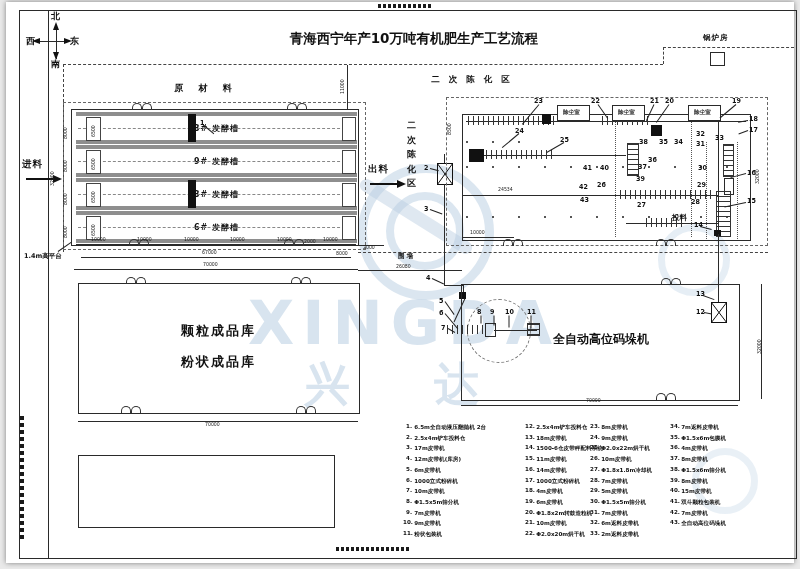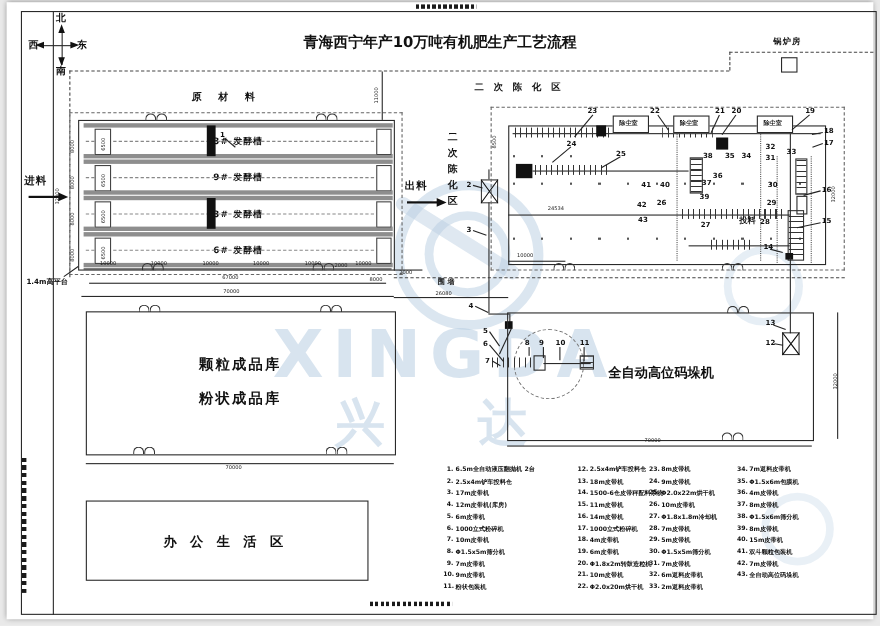--- a/index.html
+++ b/index.html
@@ -65,21 +65,21 @@
   <div class="L" style="left:32px;top:39px;width:28px"></div>
   <div class="ah" style="left:47px;top:20px;border-left:3px solid transparent;border-right:3px solid transparent;border-bottom:8px solid #111"></div>
   <div class="ah" style="left:47px;top:50px;border-left:3px solid transparent;border-right:3px solid transparent;border-top:8px solid #111"></div>
   <div class="ah" style="left:26px;top:36px;border-top:3px solid transparent;border-bottom:3px solid transparent;border-right:8px solid #111"></div>
   <div class="ah" style="left:58px;top:36px;border-top:3px solid transparent;border-bottom:3px solid transparent;border-left:8px solid #111"></div>
   <div class="lbl" style="left:45px;top:8px;font-size:9px">北</div>
   <div class="lbl" style="left:45px;top:56px;font-size:9px">南</div>
   <div class="lbl" style="left:20px;top:33px;font-size:9px">西</div>
   <div class="lbl" style="left:64px;top:33px;font-size:9px">东</div>
 
-  <div class="lbl" style="left:270px;top:28px;width:262px;text-align:left;font-size:13.5px">青海西宁年产10万吨有机肥生产工艺流程</div>
+  <div class="lbl" style="left:270px;top:28px;width:262px;text-align:right;font-size:13.5px">青海西宁年产10万吨有机肥生产工艺流程</div>
   <div class="lbl" style="left:697px;top:31px;font-size:7.5px;letter-spacing:1px">锅炉房</div>
   <div class="R" style="left:704px;top:50px;width:13px;height:12px"></div>
   <div class="lbl" style="left:158px;top:80px;width:84px;text-align:center;font-size:9px;letter-spacing:6px">原 材 料</div>
   <div class="lbl" style="left:423px;top:72px;width:86px;text-align:center;font-size:8.5px;letter-spacing:3px">二 次 陈 化 区</div>
 
   <div class="DH" style="left:57px;top:62px;width:600px"></div>
   <div class="DV" style="left:657px;top:45px;height:17px"></div>
   <div class="DH" style="left:657px;top:45px;width:131px"></div>
   <div class="DV" style="left:57px;top:62px;height:188px"></div>
   <div class="DH" style="left:352px;top:250px;width:410px"></div>
@@ -150,40 +150,39 @@
   <div class="L" style="left:478px;top:153px;width:142px"></div>
   <div class="tick" style="left:480px;top:148px;width:68px"></div>
   <div class="rung" style="left:621px;top:141px;width:10px;height:31px"></div>
   <div class="rung" style="left:717px;top:142px;width:9px;height:31px"></div>
   <div class="R" style="left:718px;top:176px;width:8px;height:15px"></div>
   <div class="bins" style="left:710px;top:189px;width:13px;height:44px"></div>
   <div class="L" style="left:456px;top:193px;width:256px"></div>
   <div class="tick" style="left:614px;top:188px;width:92px"></div>
   <div class="L" style="left:620px;top:221px;width:92px"></div>
   <div class="tick" style="left:640px;top:216px;width:40px"></div>
-  <div class="lbl" style="left:666px;top:194px;font-size:7.5px">投料</div>
+  <div class="lbl" style="left:666px;top:211px;font-size:7.5px">投料</div>
   <div class="L" style="left:456px;top:235px;width:52px"></div>
   <div class="V" style="left:712px;top:119px;height:110px"></div>
   <div class="K" style="left:708px;top:228px;width:7px;height:6px"></div>
   <div class="V" style="left:712px;top:232px;height:69px"></div>
   <svg width="16" height="21" style="left:705px;top:300px">
         <rect x="0.5" y="0.5" width="15" height="20" fill="none" stroke="#111"></rect>
         <path d="M0 0L16 21M16 0L0 21" stroke="#111" fill="none"></path>
       </svg>
 
   <div class="R" style="left:72px;top:281px;width:280px;height:129px"></div>
   <div class="lbl" style="left:150px;top:351px;width:125px;text-align:center;font-size:13px;letter-spacing:2px">粉状成品库</div>
   <div class="lbl" style="left:150px;top:320px;width:125px;text-align:center;font-size:13px;letter-spacing:2px">颗粒成品库</div>
   <div class="L" style="left:72px;top:419px;width:280px"></div>
   <div class="R" style="left:455px;top:282px;width:277px;height:115px"></div>
   <div class="lbl" style="left:545px;top:329px;width:100px;text-align:center;font-size:12px">全自动高位码垛机</div>
   <div class="L" style="left:455px;top:403px;width:277px"></div>
   <div class="V" style="left:755px;top:282px;height:115px"></div>
   <div class="R" style="left:72px;top:453px;width:255px;height:71px"></div>
-  <div class="lbl" style="left:139px;top:482px;width:120px;text-align:center;font-size:12px;letter-spacing:4px">办 公 生 活 区</div>
 
   <div class="RD" style="left:461px;top:297px;width:62px;height:62px;border-radius:50%;border-color:#777"></div>
   <div class="tick" style="left:441px;top:323px;width:37px"></div>
   <div class="R" style="left:479px;top:321px;width:9px;height:12px"></div>
   <div class="L" style="left:488px;top:328px;width:43px"></div>
   <div class="rung" style="left:521px;top:321px;width:11px;height:11px"></div>
 
   <div class="bump" style="left:126px;top:101px"></div>
   <div class="bump" style="left:281px;top:101px"></div>
   <div class="bump" style="left:123px;top:237px"></div>

